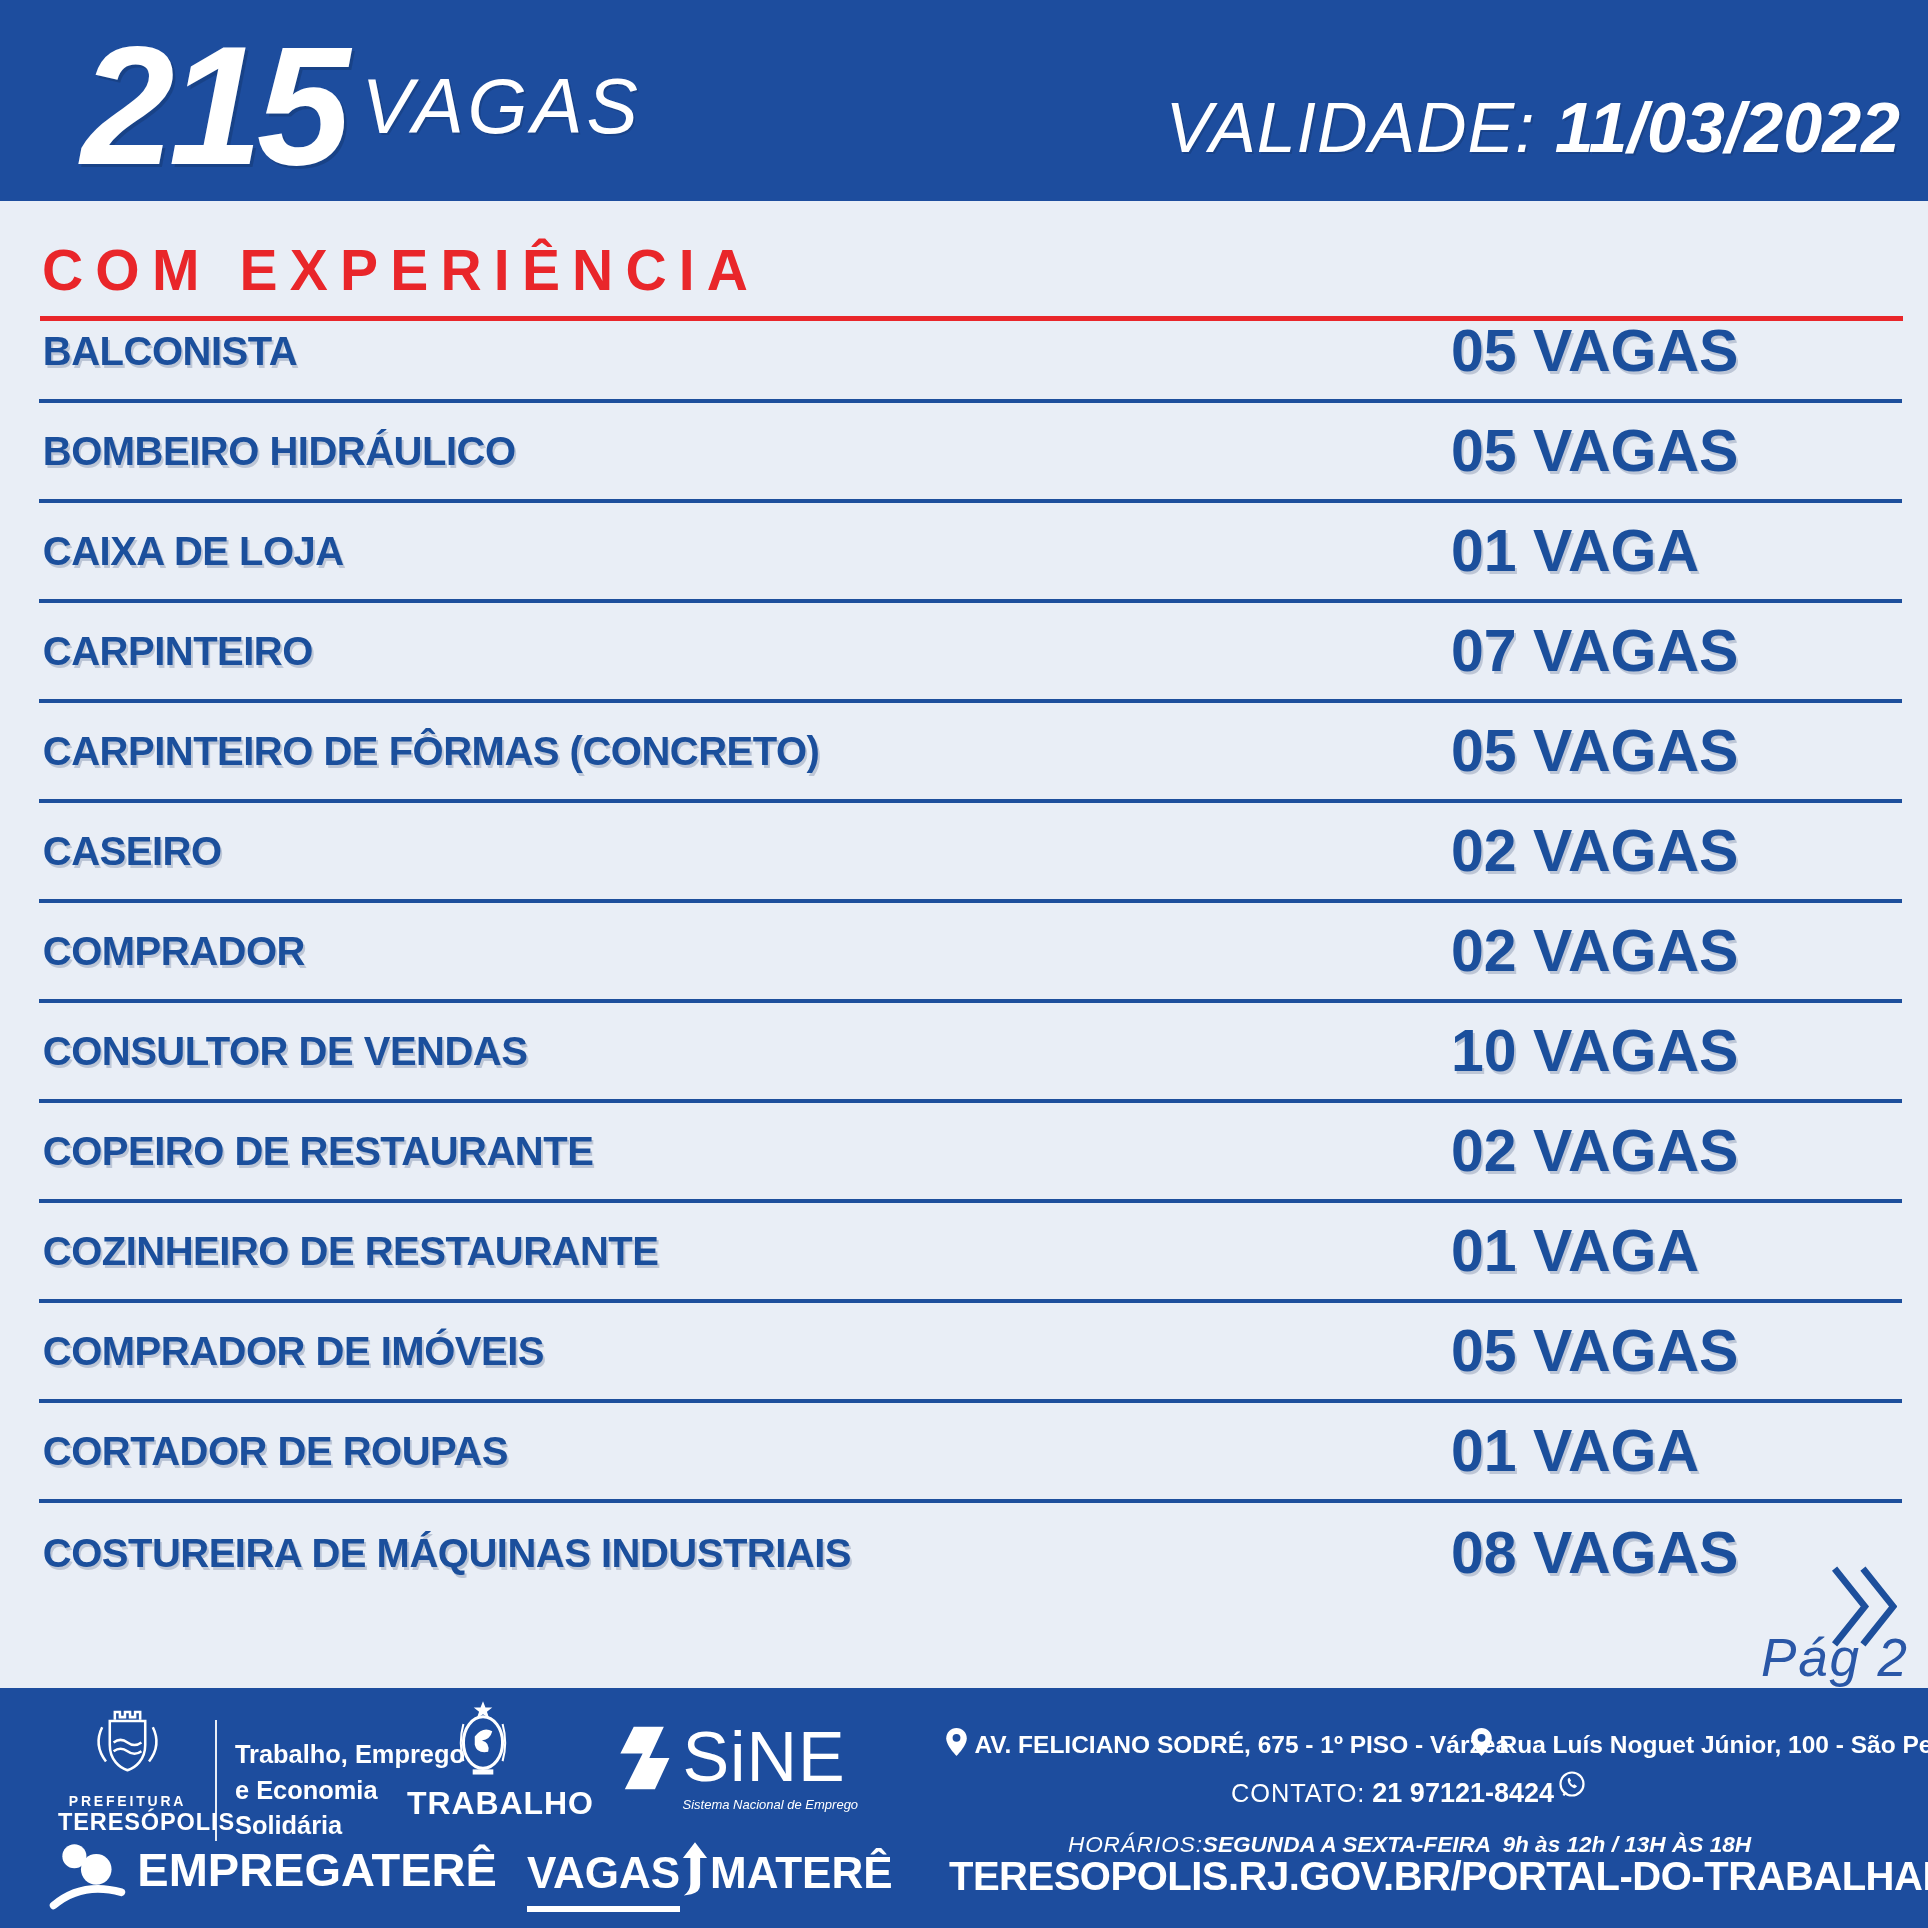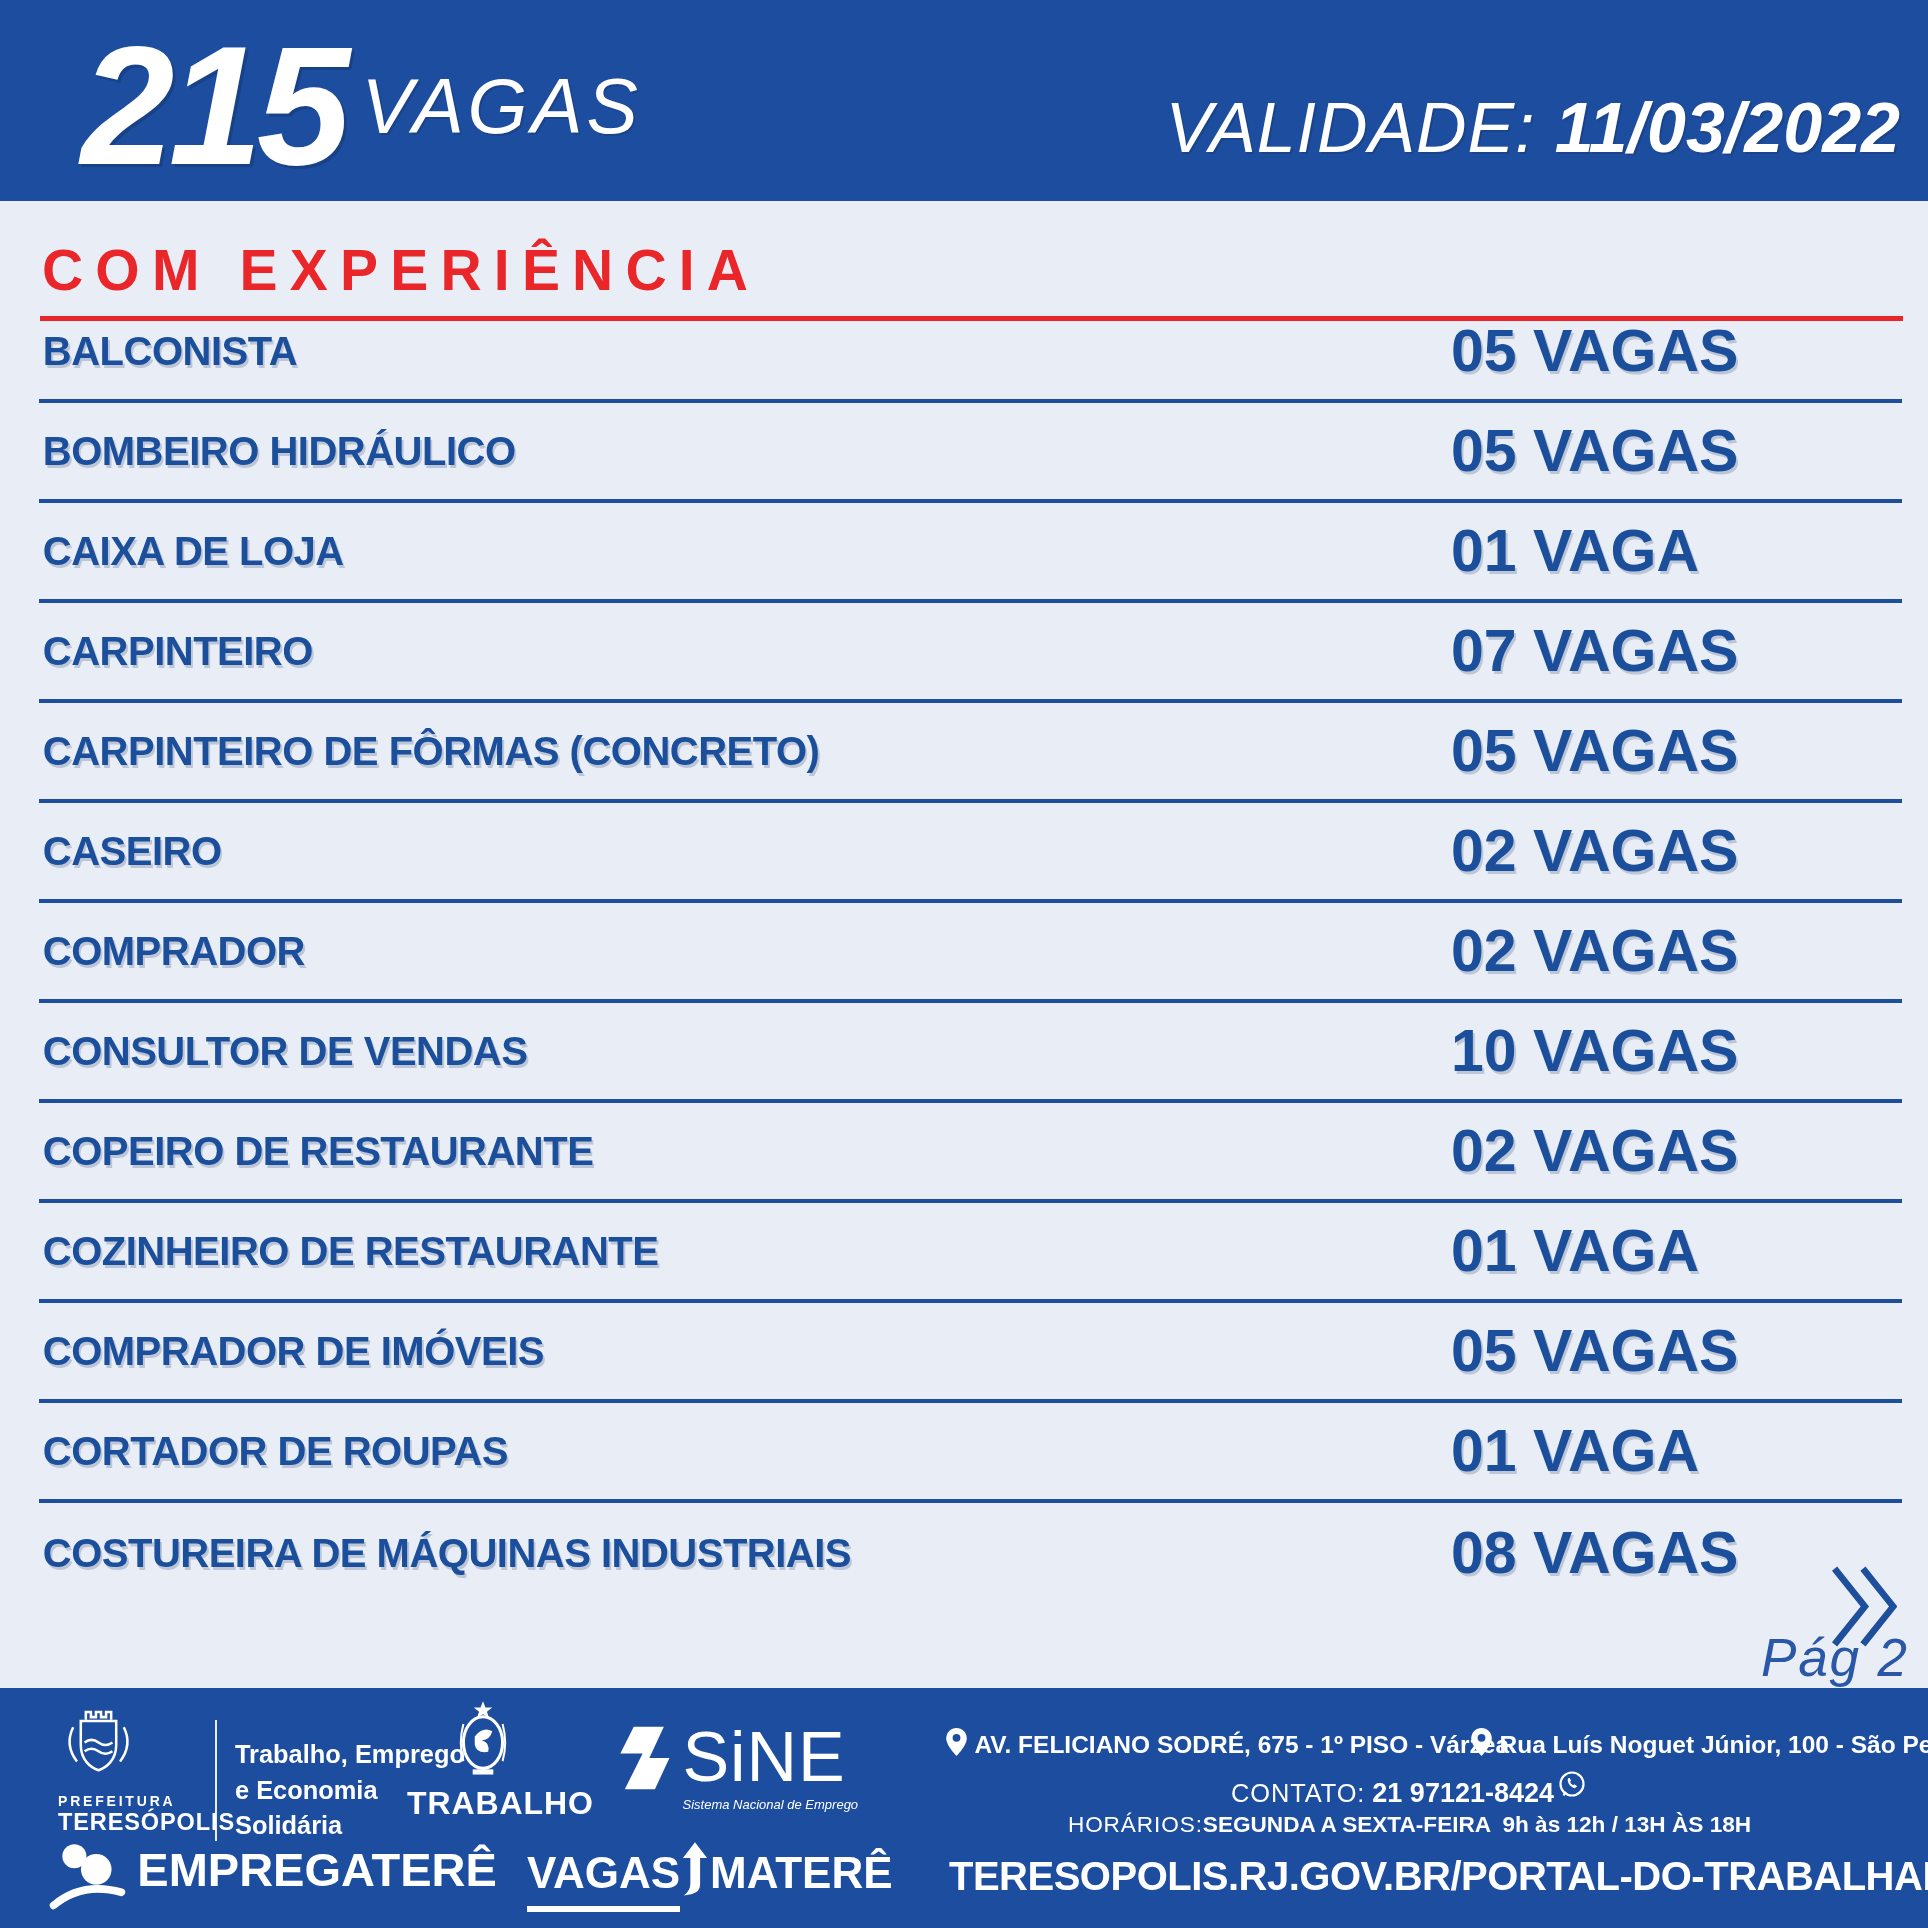--- a/index.html
+++ b/index.html
@@ -37,38 +37,38 @@
   .job-count{font-size:59px;font-weight:bold;color:var(--text-blue);white-space:nowrap;
              text-shadow:1.9px 2.8px 0 rgba(90,105,140,.30);}
 
   
   .next-chevrons{position:absolute;left:1827px;top:1563px;}
   .pag-label{position:absolute;right:19px;top:1627px;font-style:italic;font-size:53px;
              color:var(--pag-blue);letter-spacing:1.9px;}
 
   
   .footer{position:absolute;left:0;top:1688px;width:100%;height:240px;background:var(--band-blue);color:#fff;}
-  .pref-block{position:absolute;left:58px;top:21px;width:139px;text-align:left;}
+  .pref-block{position:absolute;left:58px;top:21px;width:139px;text-align:center;}
   .pref-top{font-size:14px;font-weight:bold;letter-spacing:2.8px;margin-top:3.8px;}
   .pref-bottom{font-size:23.5px;font-weight:bold;letter-spacing:0.9px;}
   .v-divider{position:absolute;left:215px;top:32px;width:1.9px;height:121px;background:rgba(255,255,255,.9);}
   .dept{position:absolute;left:235px;top:49px;font-size:25.4px;font-weight:bold;line-height:1.4;}
   .trabalho-block{position:absolute;left:407px;top:13px;width:151px;text-align:center;}
   .trabalho-label{font-size:32px;font-weight:bold;letter-spacing:0.9px;margin-top:1.9px;}
   .sine-block{position:absolute;left:617px;top:38px;display:flex;align-items:flex-start;}
   .sine-text{margin-left:7.5px;}
   .sine-name{font-size:70px;font-weight:normal;line-height:.9;letter-spacing:0.9px;}
   .sine-sub{font-size:13px;font-style:italic;margin-top:7.5px;}
   .addr{position:absolute;top:40px;display:flex;align-items:center;gap:7.5px;font-size:24.5px;font-weight:bold;white-space:nowrap;}
   .addr-1{left:946px;} .addr-2{left:1471px;}
   .contact-row{position:absolute;left:946px;top:90px;width:927px;text-align:center;font-size:25.4px;white-space:nowrap;}
   .contact-row .c-label{font-weight:normal;letter-spacing:0.9px;}
   .contact-row .c-number{font-weight:bold;font-size:27px;}
   .contact-row svg{vertical-align:top;margin-left:1.9px;margin-top:-9.4px;}
-  .hours-row{position:absolute;left:946px;top:124px;width:927px;text-align:center;font-size:22.6px;white-space:nowrap;}
+  .hours-row{position:absolute;left:946px;top:144px;width:927px;text-align:center;font-size:22.6px;white-space:nowrap;font-style:italic;}
   .hours-row .h-label{font-weight:normal;letter-spacing:0.9px;}
   .hours-row .h-days{font-weight:bold;}
   .hours-row .h-time{font-weight:bold;margin-left:11.3px;}
   .empregatere{position:absolute;left:49px;top:154px;display:flex;gap:11.3px;}
   .empregatere .prog-name{font-size:47px;font-weight:bold;letter-spacing:0;}
   .pracimatere{position:absolute;left:527px;top:160px;display:flex;align-items:flex-start;}
   .pracimatere .prog-name{font-size:44px;font-weight:bold;}
   .prac-prefix{border-bottom:6.6px solid #fff;padding-bottom:7.5px;}
   .pracimatere svg{margin:-5.6px 1.9px 0 1.9px;}
   .website{position:absolute;left:949px;top:166px;width:925px;font-size:40px;font-weight:bold;

